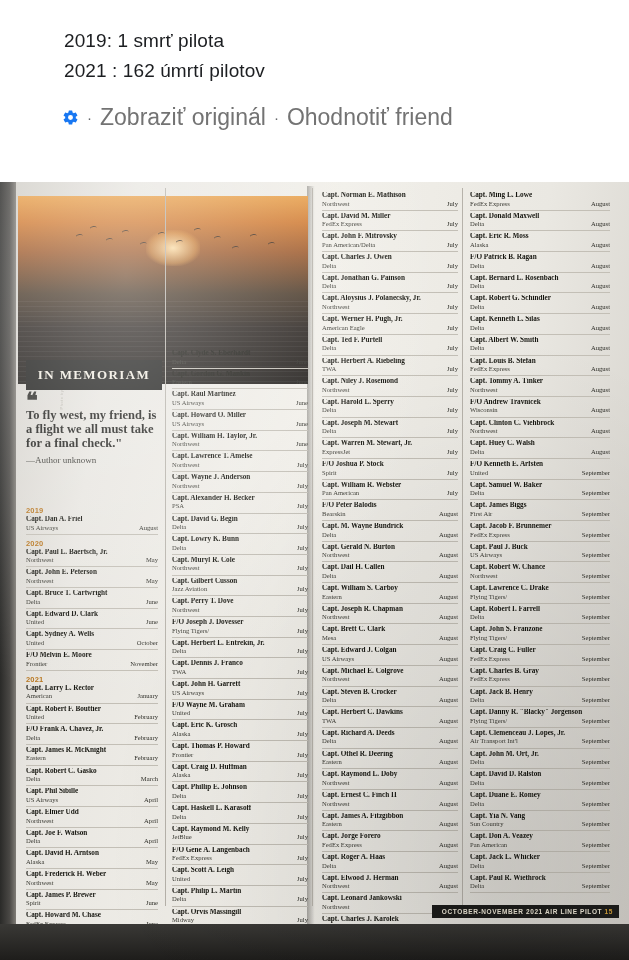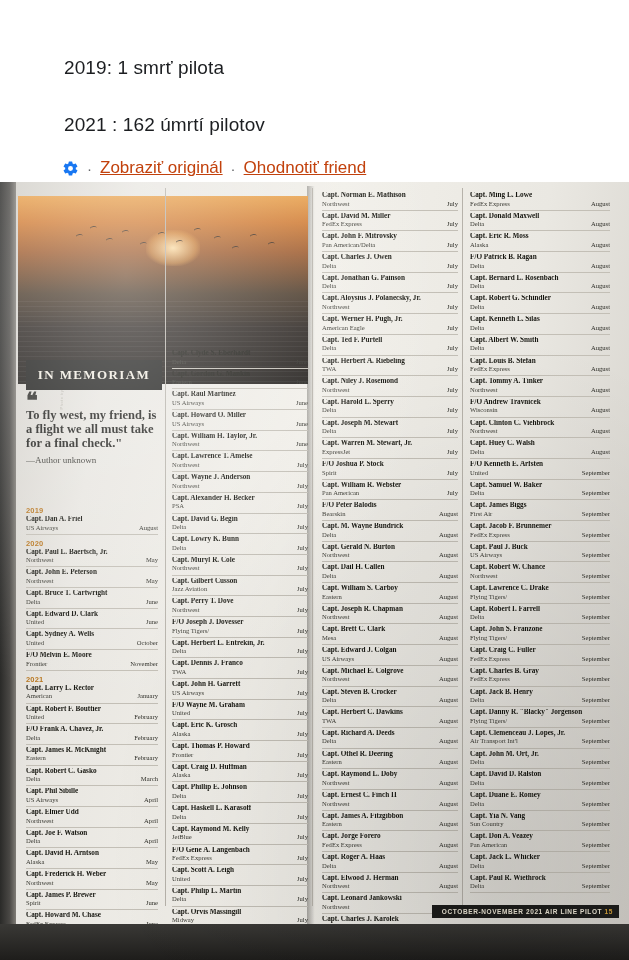--- a/index.html
+++ b/index.html
@@ -23,45 +23,43 @@
   
   .post-text {
     padding: 26px 0 0 64px;
     background: #ffffff;
   }
   .post-line {
     font-size: 19px;
     color: #1c1e21;
     line-height: 30px;
     letter-spacing: .1px;
-    margin-top: 27px;
   }
   .translate-row {
     display: flex;
     align-items: center;
     gap: 8px;
     padding: 18px 0 0 62px;
     font-size: 16px;
   }
   .gear-icon {
     width: 17px;
     height: 17px;
     position: relative;
     display: inline-block;
     color: #1877f2;
   }
   .dot-sep {
     color: #65676b;
     font-size: 15px;
   }
   .translate-link {
-    color: #c2410c;
-    font-size: 17px;
+    color: #737373;
+    font-size: 23px;
     cursor: pointer;
-    text-decoration: underline;
   }
 
   
   .magazine {
     position: absolute;
     left: 0;
     top: 182px;
     width: 629px;
     height: 778px;
     background: #d8d5cf;

